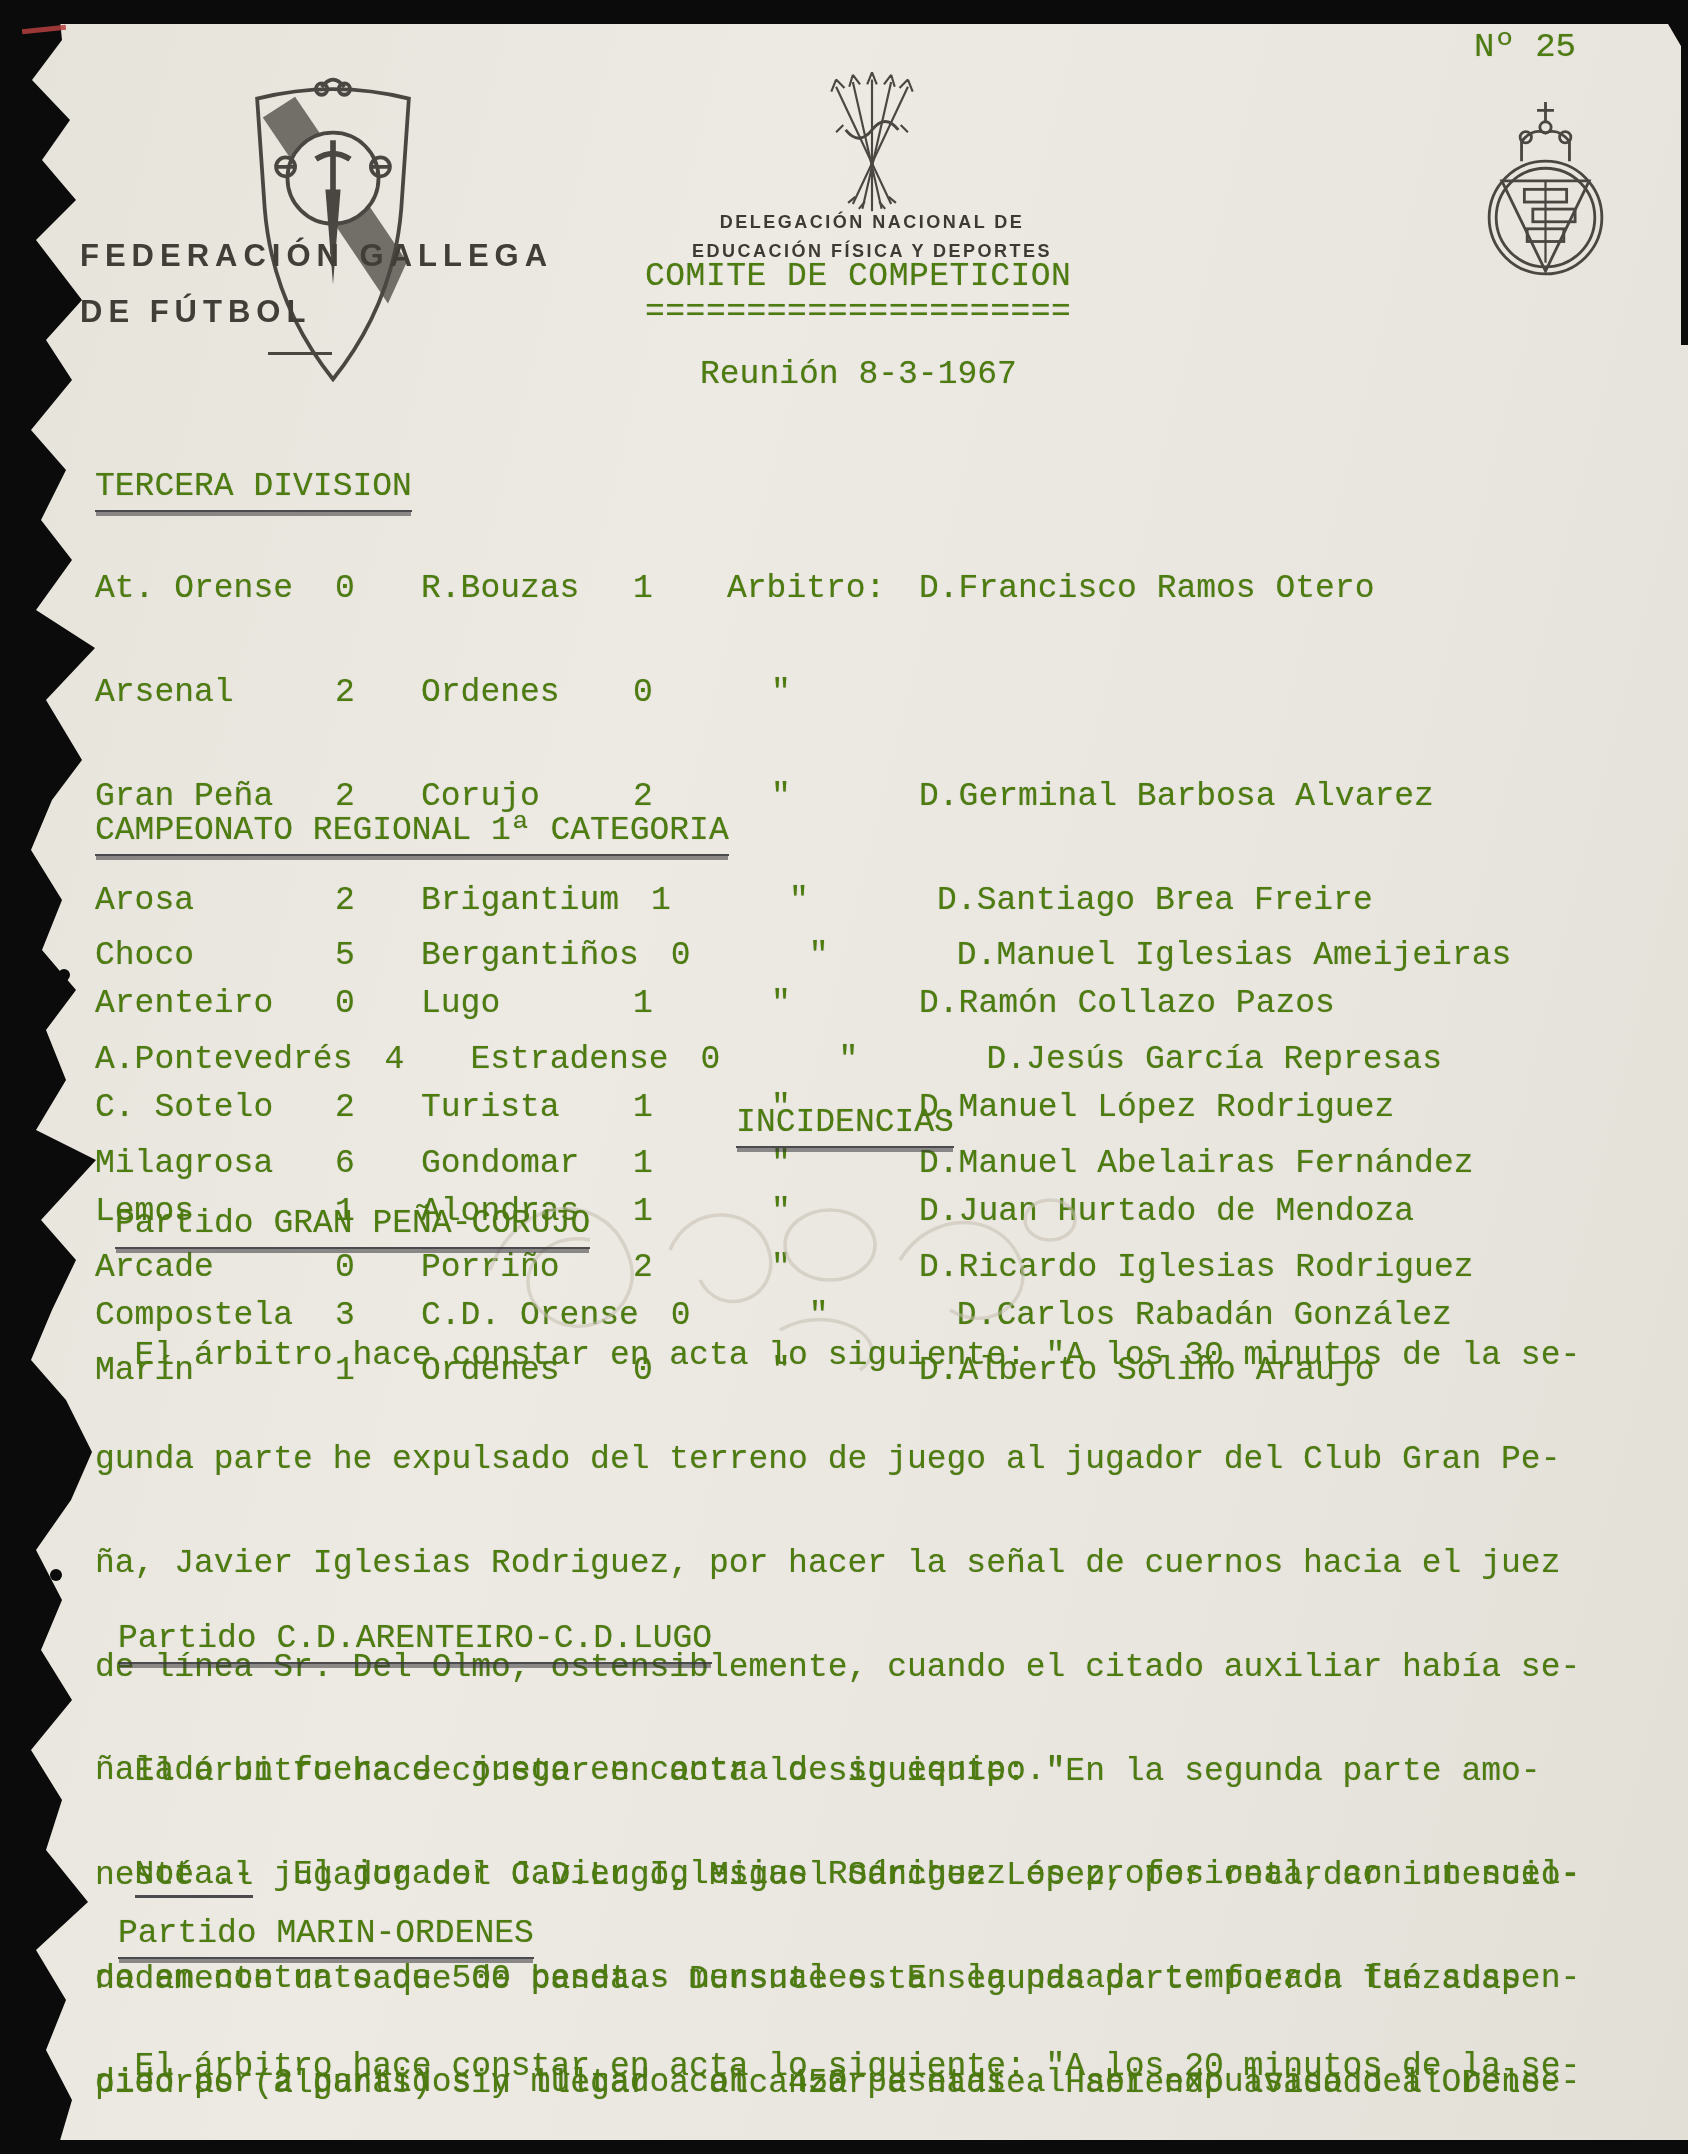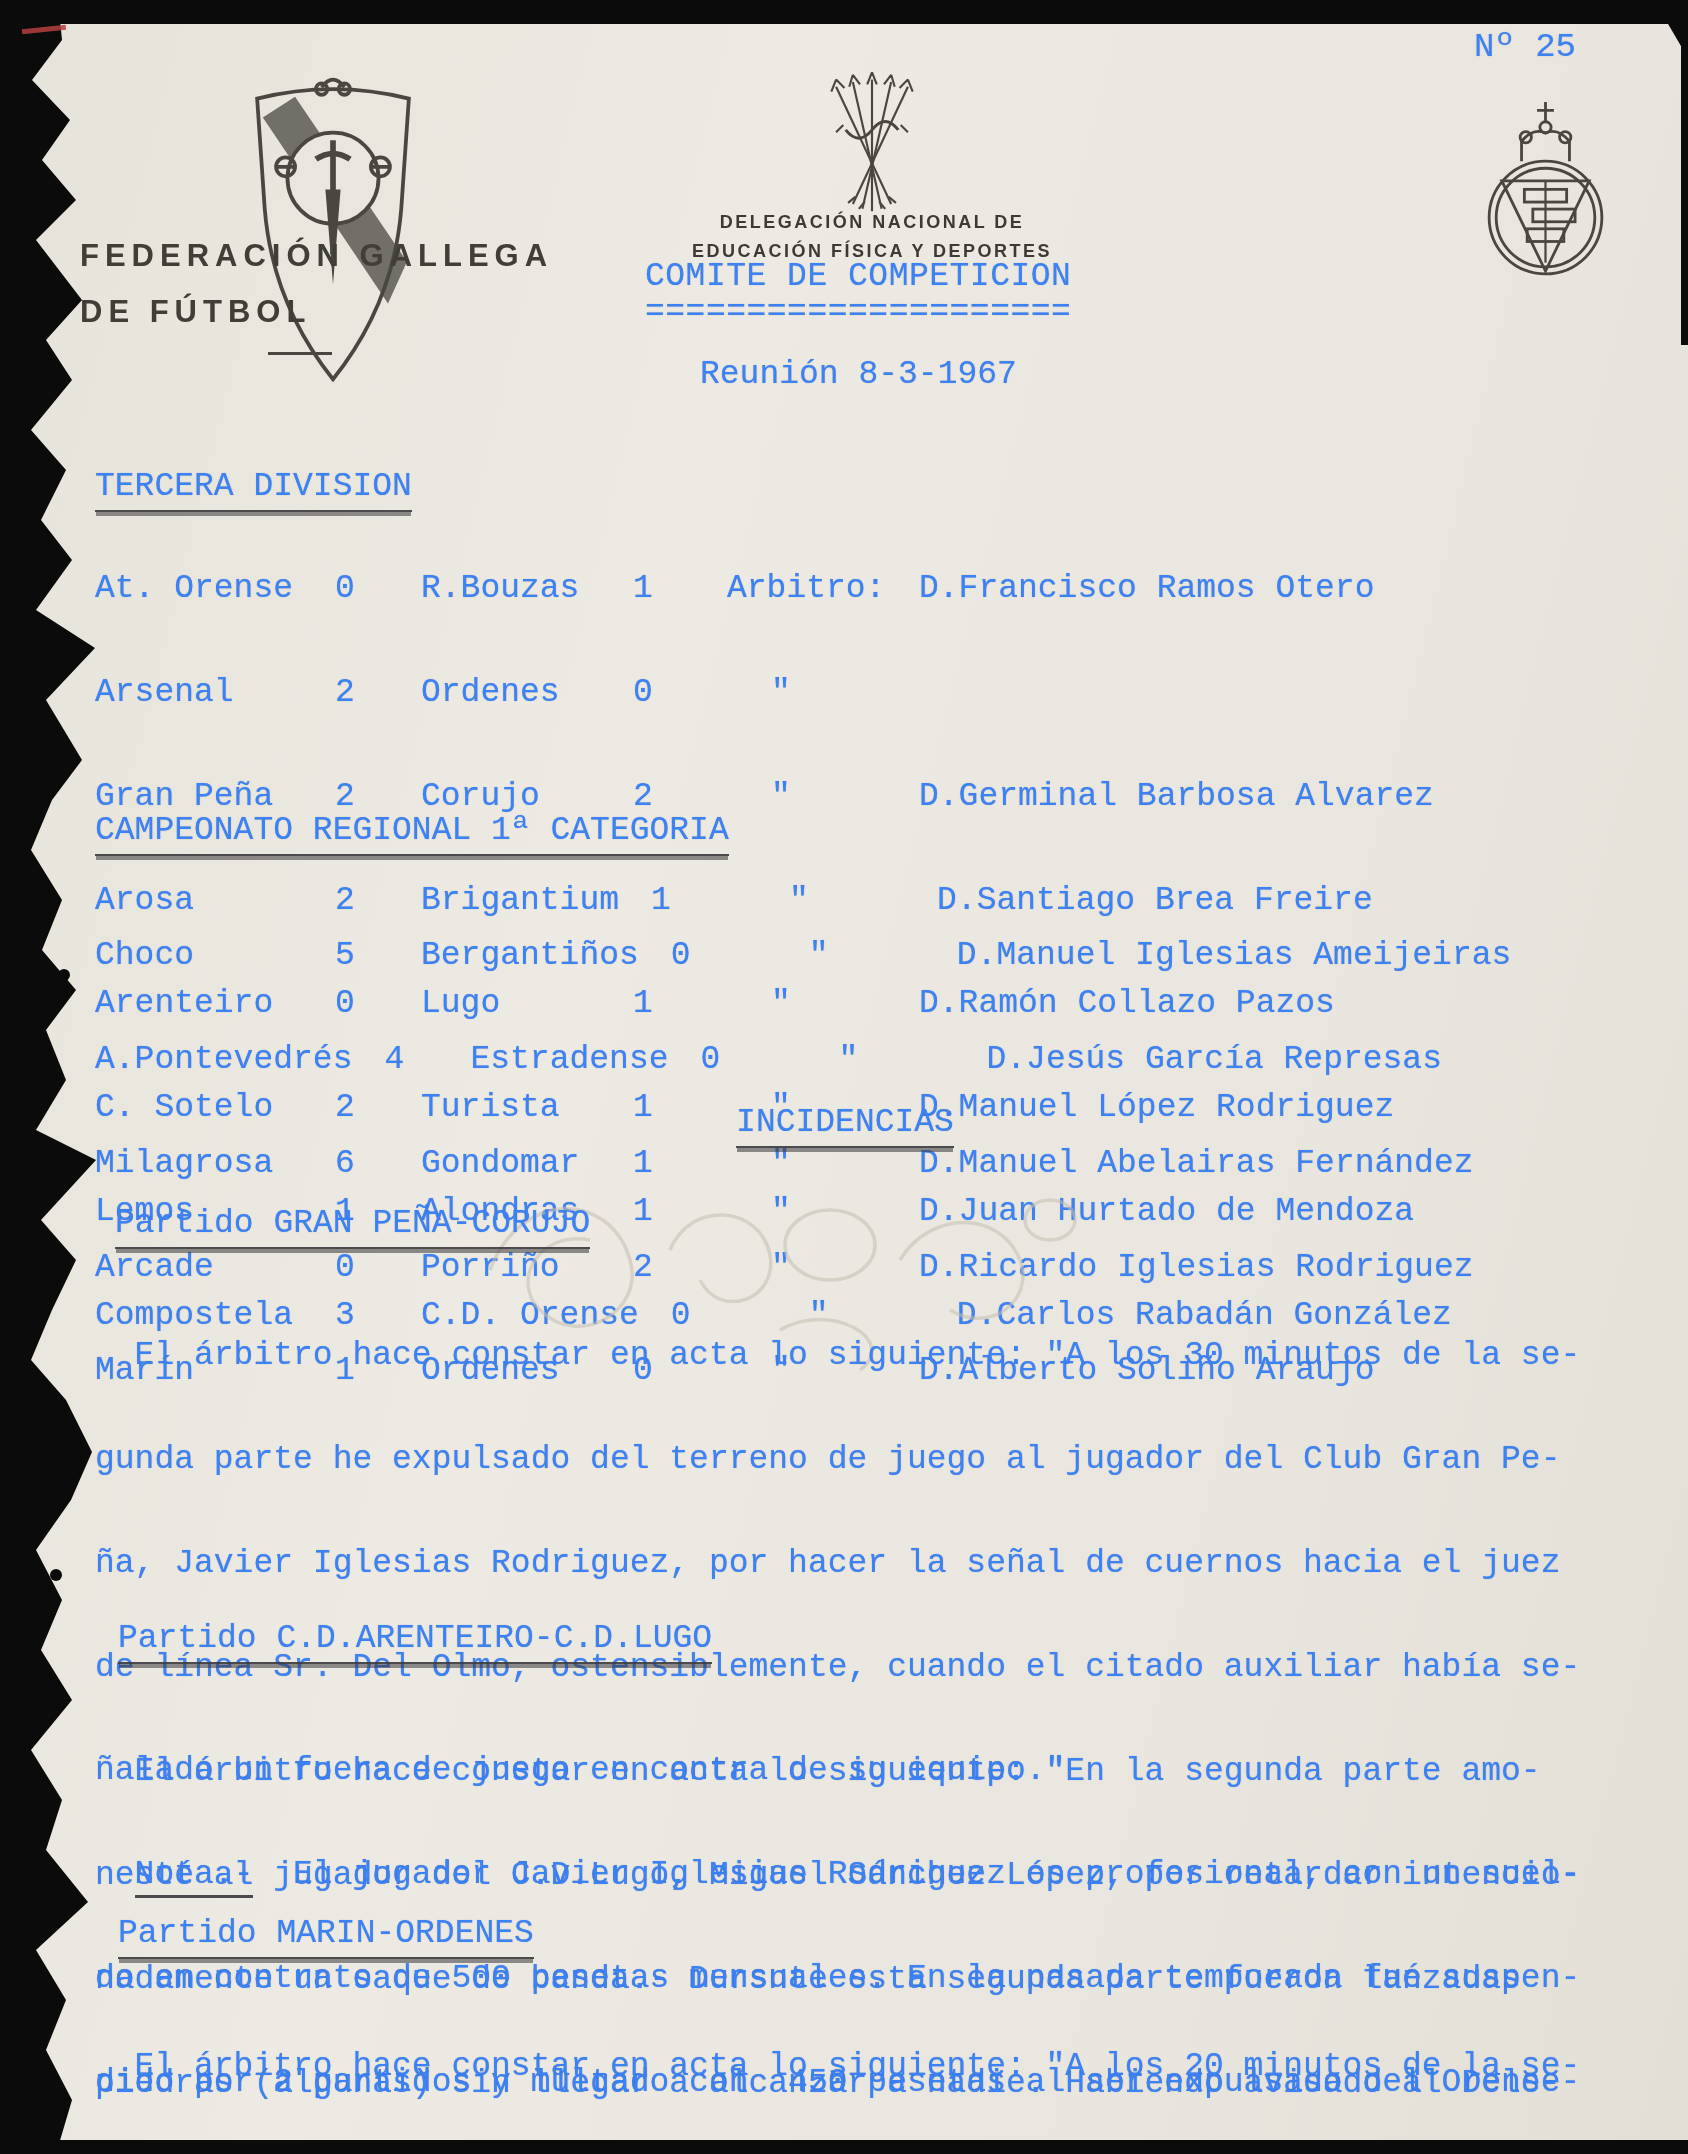--- a/index.html
+++ b/index.html
@@ -12,21 +12,21 @@
     position:absolute;left:14px;top:24px;right:0;bottom:14px;
     background:linear-gradient(104deg,#e6e3db 0%,#edeae3 35%,#e9e6df 70%,#e2dfd7 100%);
   }
   .edge-top{position:absolute;left:0;top:0;width:1688px;height:24px;background:#0b0b0b;}
   .edge-bottom{position:absolute;left:0;bottom:0;width:1688px;height:14px;background:#0b0b0b;}
   .edge-left-svg{position:absolute;left:0;top:0;width:110px;height:2154px;}
   .edge-right{position:absolute;right:0;top:0;width:7px;height:345px;background:#0d0d0c;}
   .corner-tr{position:absolute;right:0;top:0;width:34px;height:58px;background:#0b0b0b;clip-path:polygon(100% 0,0 0,100% 100%);}
   .red-mark{position:absolute;left:22px;top:27px;width:44px;height:5px;background:#b5403f;transform:rotate(-6deg);opacity:.85;}
 
-  .tw{color:#3b82f6;text-shadow:0 0 1px rgba(40,40,45,.35);}
+  .tw{color:#4d7c0f;text-shadow:0 0 1px rgba(40,40,45,.35);}
   .abs{position:absolute;white-space:pre;}
 
   .page-no{left:1474px;top:28px;font-size:34px;}
   .fed-block{left:80px;top:228px;width:440px;text-align:left;
     font-family:"Liberation Sans","DejaVu Sans",sans-serif;font-weight:bold;
     color:#413e38;font-size:31px;letter-spacing:6px;line-height:56px;white-space:pre;}
   .fed-rule{position:absolute;left:268px;top:352px;width:64px;height:3px;background:#4a4741;}
   .deleg-block{left:652px;top:208px;width:440px;text-align:center;
     font-family:"Liberation Sans","DejaVu Sans",sans-serif;font-weight:bold;
     color:#3d3a34;font-size:18px;letter-spacing:2.5px;line-height:29px;white-space:pre;}

